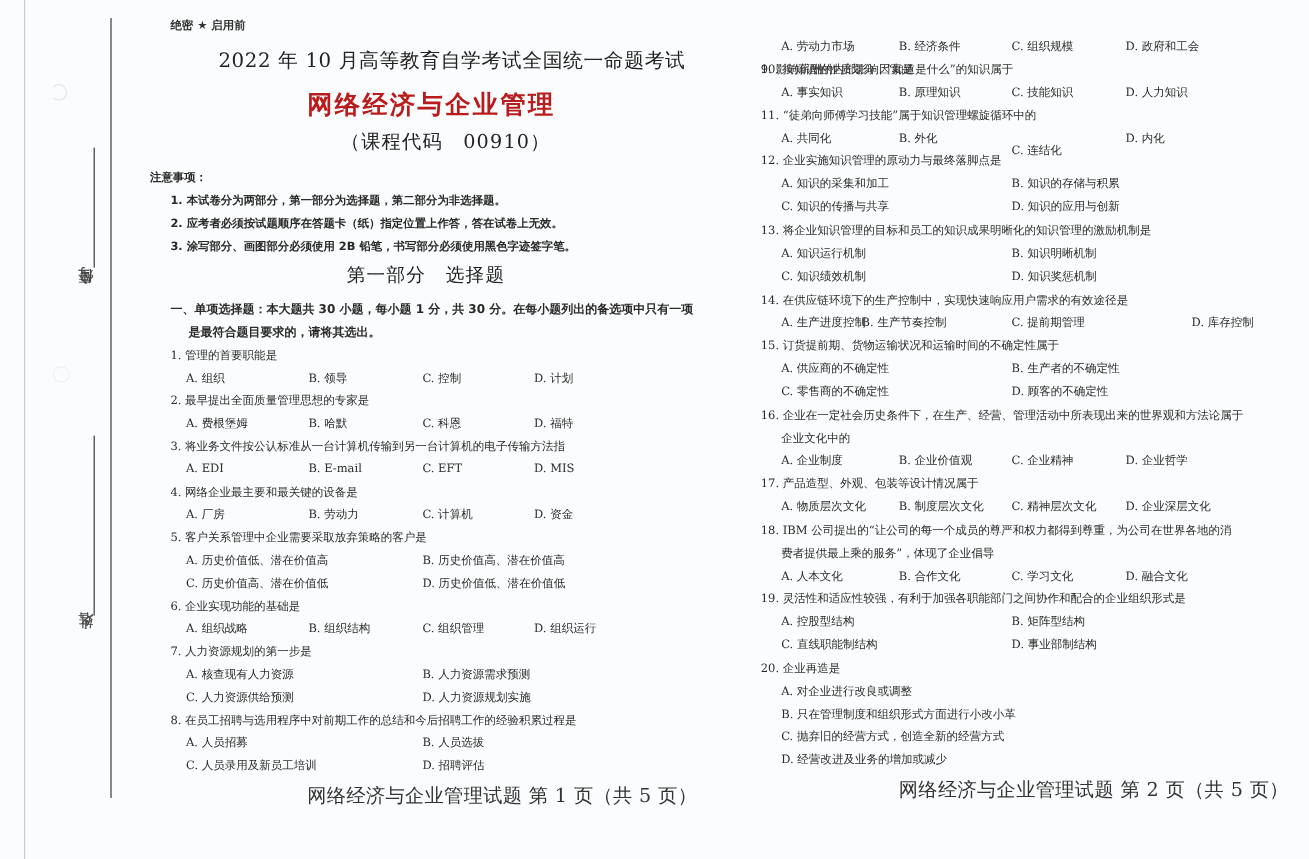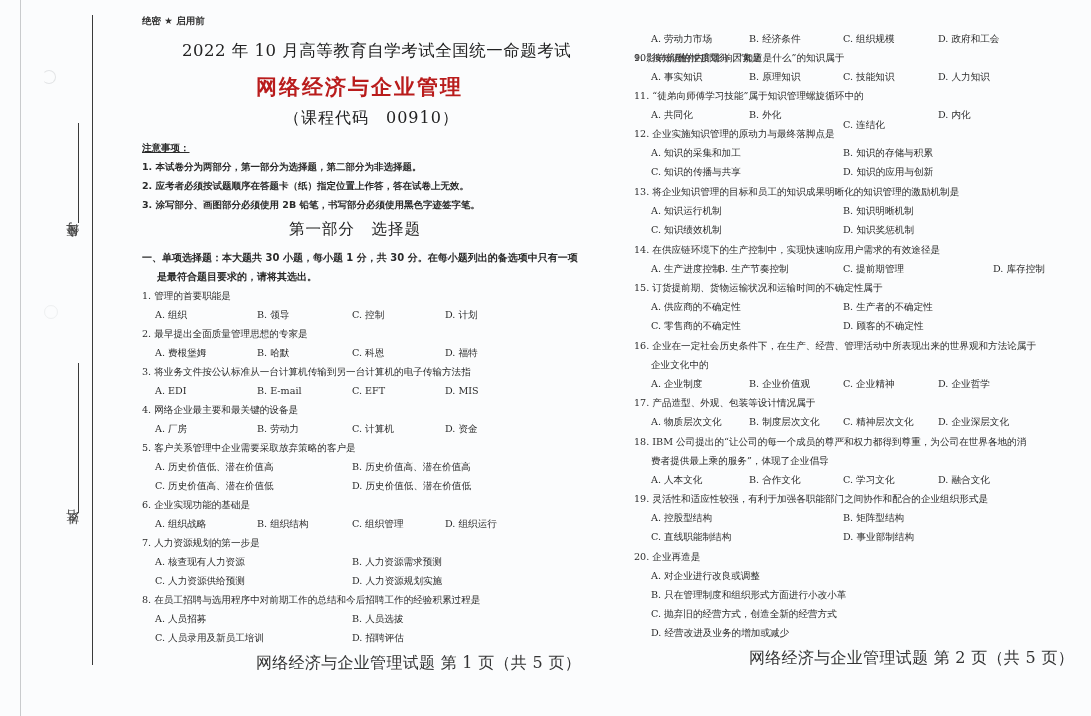--- a/index.html
+++ b/index.html
@@ -43,21 +43,21 @@
   <div class="fill-line" style="top:363px;height:150px;"></div>
   <span class="vert-label" style="top:516px;">姓名：</span>
 </div>
 
 <div>
   <span class="abs secret" style="left:142px;top:15px;">绝密 ★ 启用前</span>
   <span class="abs exam-title" style="left:182px;top:40px;">2022 年 10 月高等教育自学考试全国统一命题考试</span>
   <span class="abs course-title" style="left:256px;top:73px;">网络经济与企业管理</span>
   <span class="abs course-code" style="left:284px;top:108px;">（课程代码　00910）</span>
 
-  <span class="abs notice" style="left:142px;top:142px;text-decoration:underline;">注意事项：</span>
+  <span class="abs notice" style="left:125px;top:142px;">注意事项：</span>
   <span class="abs notice" style="left:142px;top:161px;">1. 本试卷分为两部分，第一部分为选择题，第二部分为非选择题。</span>
   <span class="abs notice" style="left:142px;top:180px;">2. 应考者必须按试题顺序在答题卡（纸）指定位置上作答，答在试卷上无效。</span>
   <span class="abs notice" style="left:142px;top:199px;">3. 涂写部分、画图部分必须使用 2B 铅笔，书写部分必须使用黑色字迹签字笔。</span>
 
   <span class="abs part-title" style="left:289px;top:219px;">第一部分　选择题</span>
   <span class="abs instr" style="left:142px;top:251px;">一、单项选择题：本大题共 30 小题，每小题 1 分，共 30 分。在每小题列出的备选项中只有一项</span>
   <span class="abs instr" style="left:157px;top:270px;">是最符合题目要求的，请将其选出。</span>
 
   <span class="abs q" style="left:142px;top:290px;">1. 管理的首要职能是</span>
   <span class="abs opt" style="left:155px;top:309px;">A. 组织</span>

